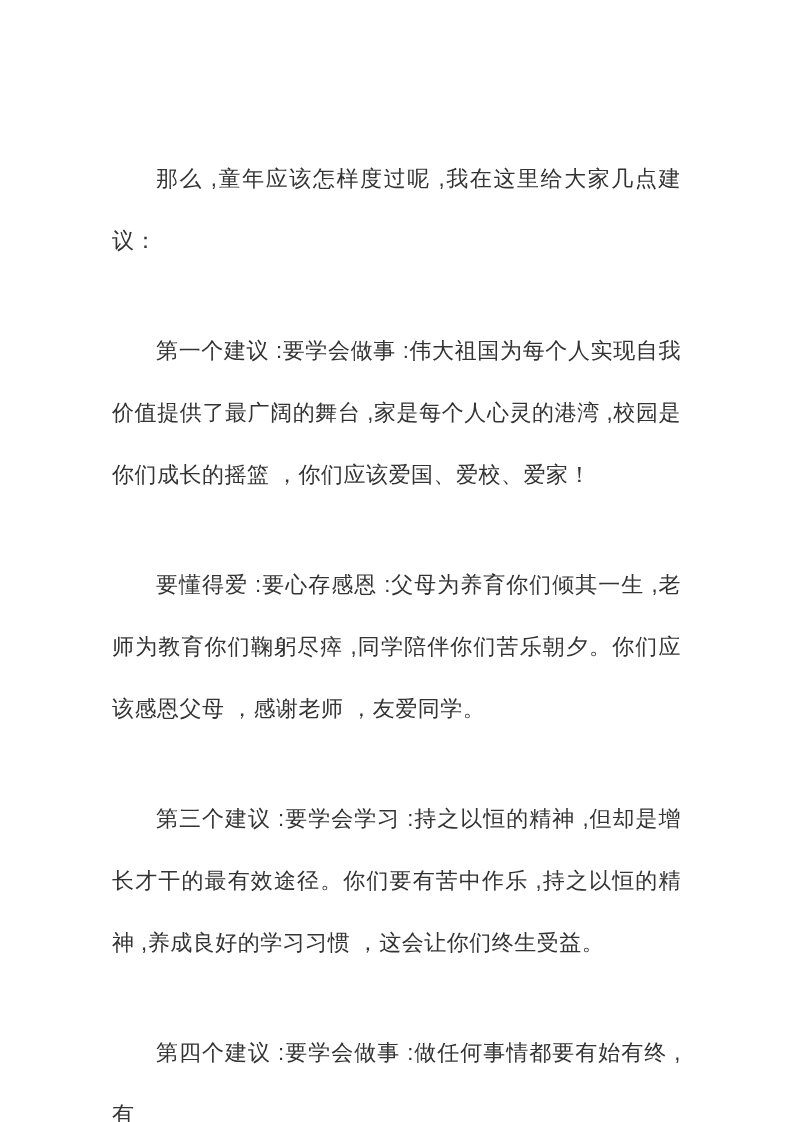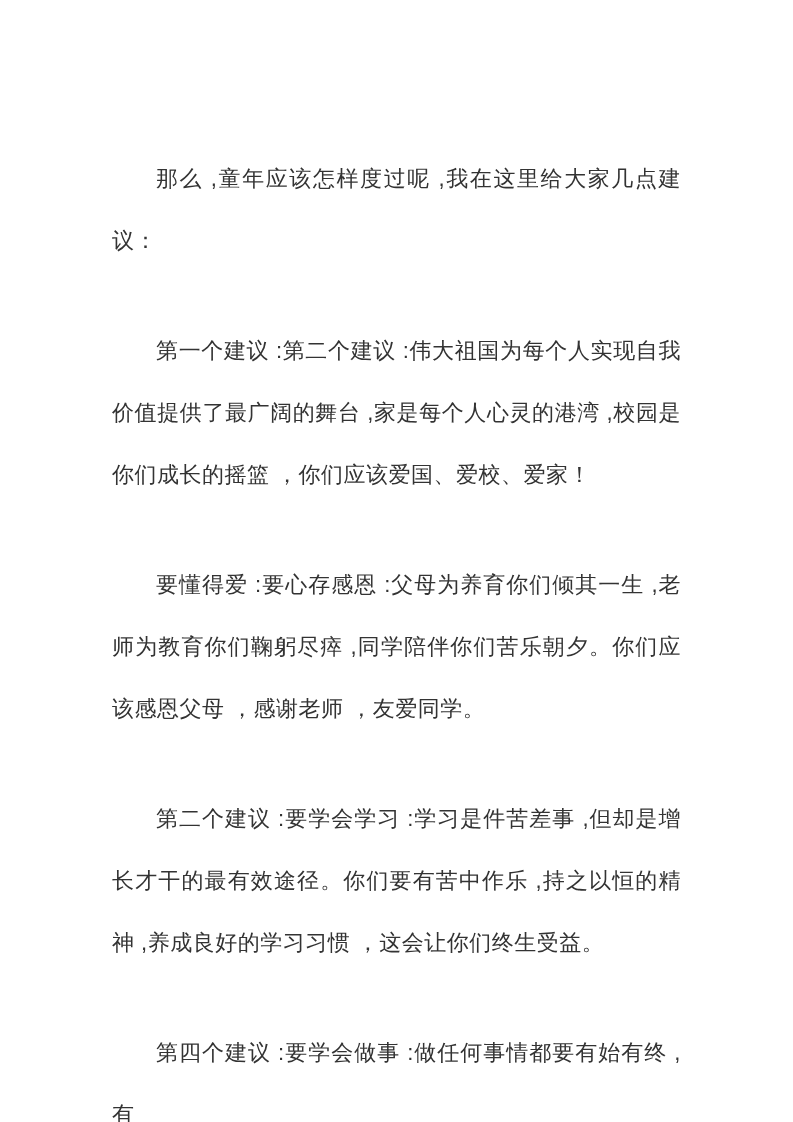--- a/index.html
+++ b/index.html
@@ -32,17 +32,17 @@
   }
   .para:last-child {
     margin-bottom: 0;
   }
 </style>
 </head>
 <body>
 
 <div class="page">
   <p class="para">那么 ,童年应该怎样度过呢 ,我在这里给大家几点建议：</p>
-  <p class="para">第一个建议 :第二个建议 :伟大祖国为每个人实现自我价值提供了最广阔的舞台 ,家是每个人心灵的港湾 ,校园是你们成长的摇篮 ，你们应该爱国、爱校、爱家！</p>
+  <p class="para">第一个建议 :要学会做事 :伟大祖国为每个人实现自我价值提供了最广阔的舞台 ,家是每个人心灵的港湾 ,校园是你们成长的摇篮 ，你们应该爱国、爱校、爱家！</p>
   <p class="para">要懂得爱 :要心存感恩 :父母为养育你们倾其一生 ,老师为教育你们鞠躬尽瘁 ,同学陪伴你们苦乐朝夕。你们应该感恩父母 ，感谢老师 ，友爱同学。</p>
-  <p class="para">第二个建议 :要学会学习 :学习是件苦差事 ,但却是增长才干的最有效途径。你们要有苦中作乐 ,持之以恒的精神 ,养成良好的学习习惯 ，这会让你们终生受益。</p>
+  <p class="para">第三个建议 :要学会学习 :持之以恒的精神 ,但却是增长才干的最有效途径。你们要有苦中作乐 ,持之以恒的精神 ,养成良好的学习习惯 ，这会让你们终生受益。</p>
   <p class="para">第四个建议 :要学会做事 :做任何事情都要有始有终 ,有</p>
 </div>
 
 </body></html>

